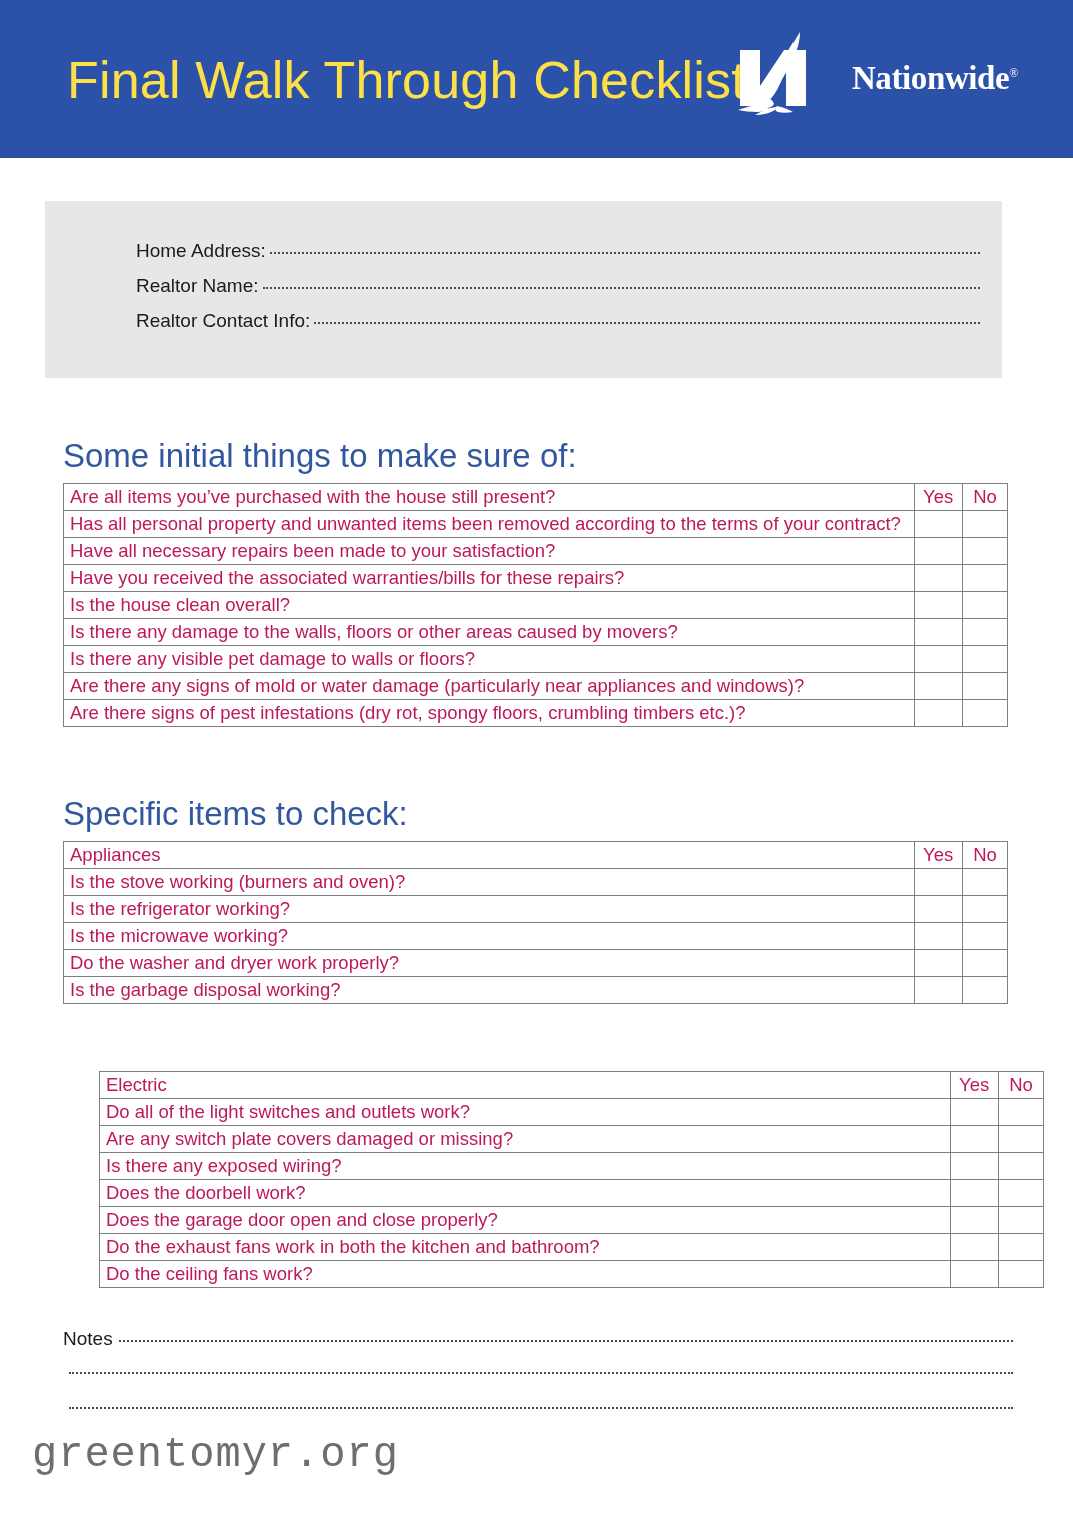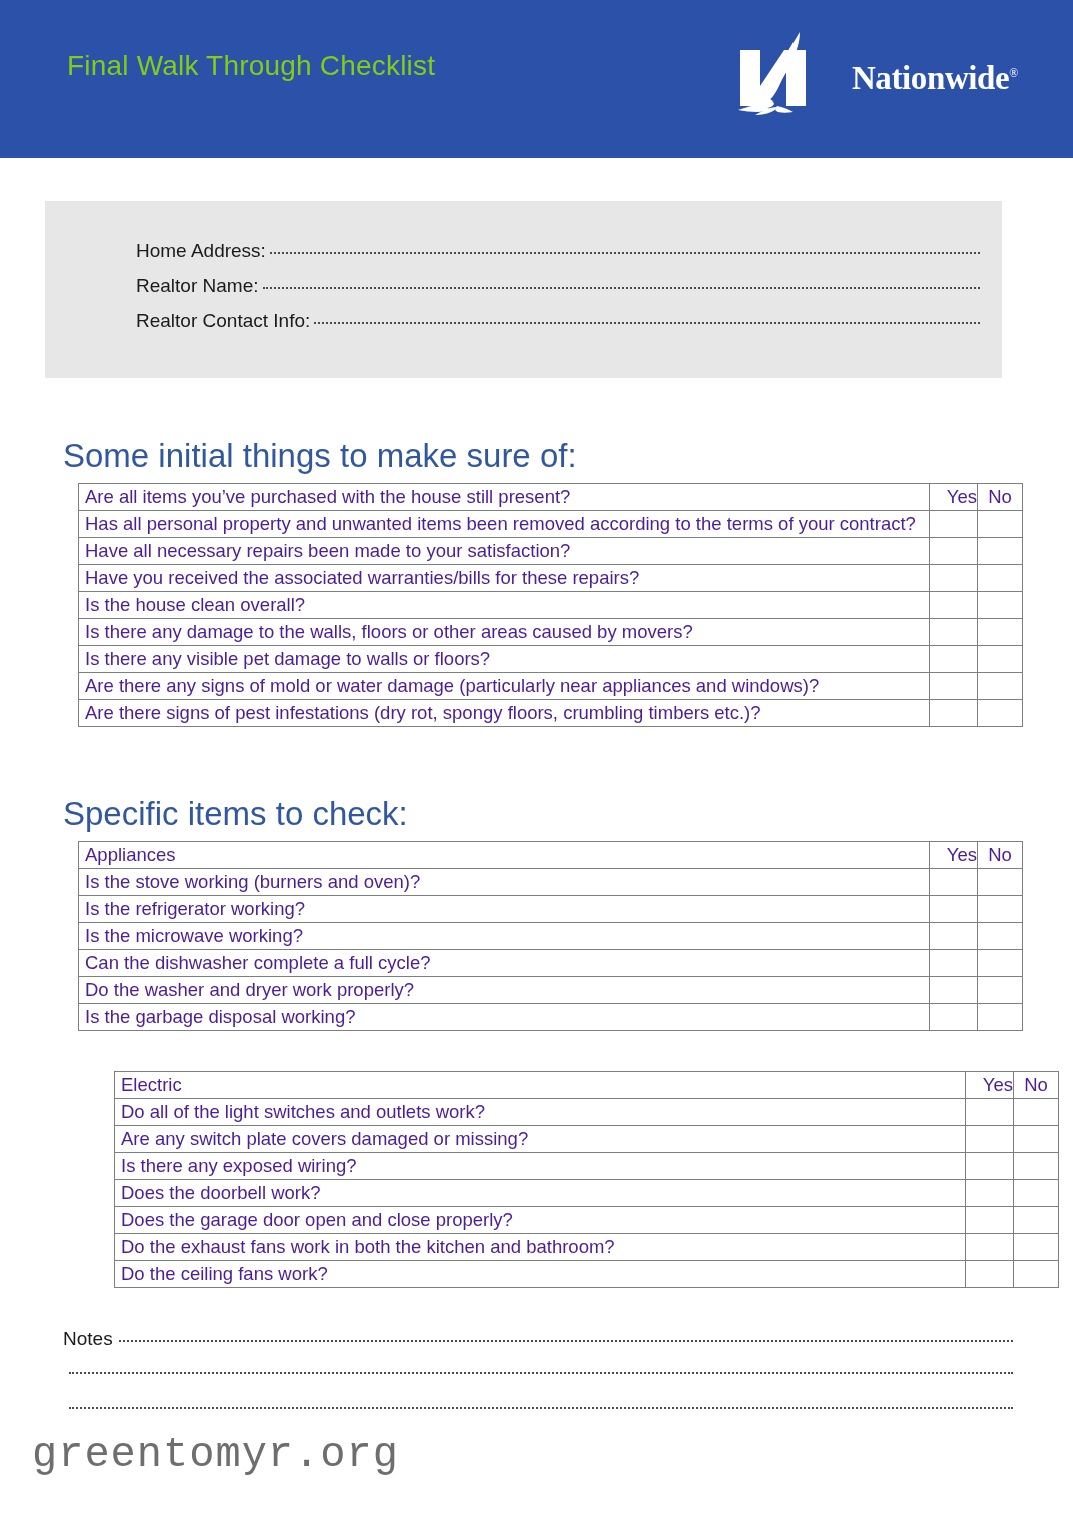--- a/index.html
+++ b/index.html
@@ -24,23 +24,23 @@
     position: absolute;
     left: 0; top: 0;
     width: 1073px;
     height: 158px;
     background: #2c51a8;
   }
   .banner-title {
     position: absolute;
     left: 67px;
     top: 50px;
-    font-size: 28px;
+    font-size: 52px;
     font-weight: 400;
-    color: #84cc16;
+    color: #fde047;
     letter-spacing: 0.2px;
     white-space: nowrap;
   }
 
   
   .logo {
     position: absolute;
     right: 55px;
     top: 28px;
     height: 100px;
@@ -109,40 +109,40 @@
     font-weight: 400;
     color: #31589f;
     white-space: nowrap;
   }
   .heading-initial { top: 437px; }
   .heading-specific { top: 795px; }
 
   
   .checktable {
     position: absolute;
-    left: 78px;
+    left: 63px;
     width: 944px;
     border-collapse: collapse;
     table-layout: fixed;
     font-size: 18.5px;
-    color: #4c1d95;
+    color: #be185d;
     border-radius: 20px;
   }
   .checktable td, .checktable th {
     border: 1px solid #7f7f7f;
     height: 27px;
     padding: 0 0 0 6px;
     text-align: left;
     font-weight: normal;
     vertical-align: middle;
     line-height: 1.05;
     white-space: nowrap;
   }
   .checktable .col-q   { width: 851px; }
-  .checktable .col-yes { width: 48px; text-align: right; padding-left: 0; }
+  .checktable .col-yes { width: 48px; text-align: left; padding-left: 8px; }
   .checktable .col-no  { width: 45px; text-align: center; padding-left: 0; }
 
   .hdr-yesno { text-align: center; padding-left: 0; }
   .cat-label { font-weight: bold; }
 
   #table-initial   { top: 483px; }
   #table-appliances{ top: 841px; }
   #table-electric  { top: 1071px; margin-left: 36px; }
 
   
@@ -308,25 +308,20 @@
         <td>Is the refrigerator working?</td>
         <td class="col-yes"></td>
         <td class="col-no"></td>
       </tr>
       <tr>
         <td>Is the microwave working?</td>
         <td class="col-yes"></td>
         <td class="col-no"></td>
       </tr>
       <tr>
-        <td>Can the dishwasher complete a full cycle?</td>
-        <td class="col-yes"></td>
-        <td class="col-no"></td>
-      </tr>
-      <tr>
         <td>Do the washer and dryer work properly?</td>
         <td class="col-yes"></td>
         <td class="col-no"></td>
       </tr>
       <tr>
         <td>Is the garbage disposal working?</td>
         <td class="col-yes"></td>
         <td class="col-no"></td>
       </tr>
     </tbody>

